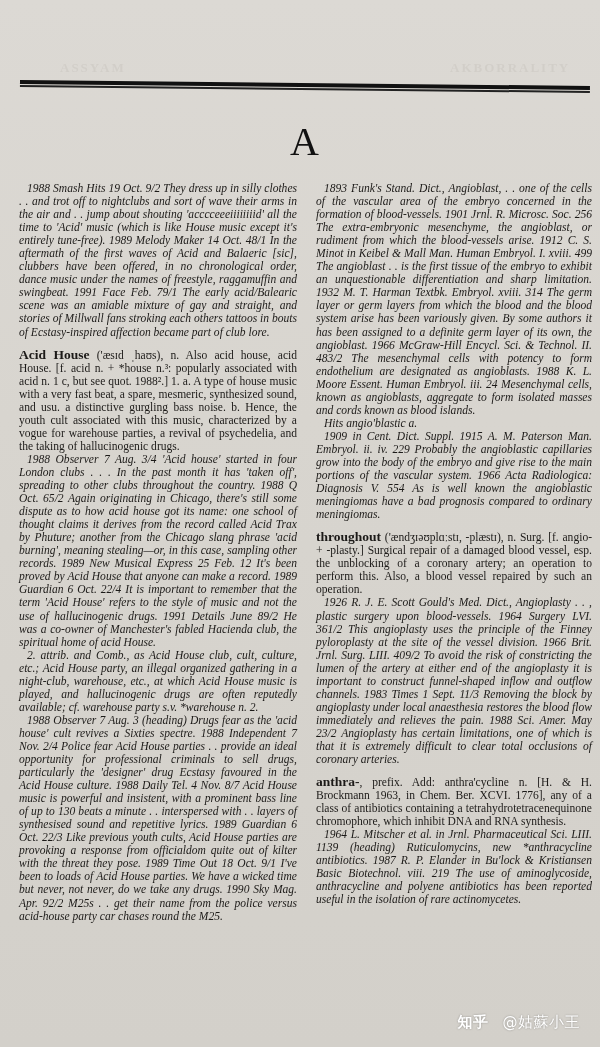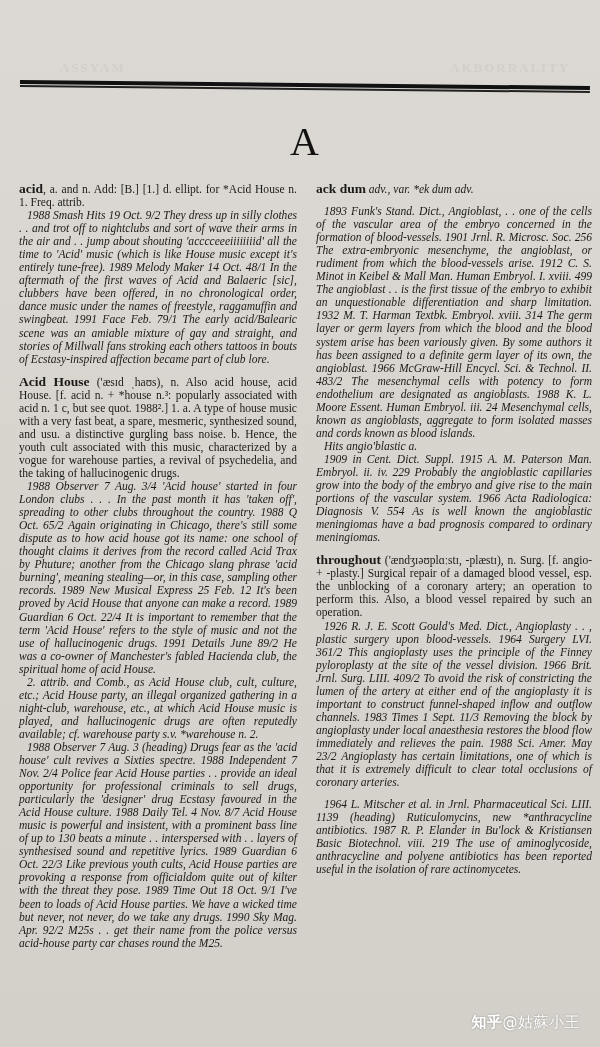--- a/index.html
+++ b/index.html
@@ -36,62 +36,59 @@
   .entry p { margin:0; }
   .q { text-indent:8px;font-style:italic; }
   .hw { font-weight:bold; font-size:13.5px; }
   .i { font-style:italic; }
   .watermark {
     position:absolute; right:20px; top:1013px;
     font-family:"DejaVu Sans", sans-serif; font-size:15px; color:#fff;
     text-shadow:0 0 2px rgba(0,0,0,.35);
     letter-spacing:0.5px;
   }
-  .watermark .logo { font-weight:bold; margin-right:0; }
+  .watermark .logo { font-weight:bold; margin-right:14px; }
 </style>
 </head>
 <body>
 
 <div class="ghost" style="left:60px;opacity:.5">ASSYAM</div>
 <div class="ghost" style="left:450px;opacity:.5">AKBORRALITY</div>
 
 <div class="rule">
   <div class="thick"></div>
     <div class="gap"></div>
     <div class="thin"></div>
 </div>
 
 <div class="letter">A</div>
 
 <div class="col left">
   <div class="entry">
-    <p><span class="hw">acid</span><span>, a. and n. Add: [B.] [1.] d. ellipt. for *Acid House n. 1. Freq. attrib.</span></p>
     <p class="q">1988 Smash Hits 19 Oct. 9/2 They dress up in silly clothes . . and trot off to nightclubs and sort of wave their arms in the air and . . jump about shouting 'acccceeeiiiiiiiid' all the time to 'Acid' music (which is like House music except it's entirely tune-free). 1989 Melody Maker 14 Oct. 48/1 In the aftermath of the first waves of Acid and Balaeric [sic], clubbers have been offered, in no chronological order, dance music under the names of freestyle, raggamuffin and swingbeat. 1991 Face Feb. 79/1 The early acid/Balearic scene was an amiable mixture of gay and straight, and stories of Millwall fans stroking each others tattoos in bouts of Ecstasy-inspired affection became part of club lore.</p>
   </div>
   <div class="entry">
     <p><span class="hw">Acid House</span><span> ('æsɪd ˌhaʊs), n. Also acid house, acid House. [f. acid n. + *house n.³: popularly associated with acid n. 1 c, but see quot. 1988².] 1. a. A type of house music with a very fast beat, a spare, mesmeric, synthesized sound, and usu. a distinctive gurgling bass noise. b. Hence, the youth cult associated with this music, characterized by a vogue for warehouse parties, a revival of psychedelia, and the taking of hallucinogenic drugs.</span></p>
     <p class="q">1988 Observer 7 Aug. 3/4 'Acid house' started in four London clubs . . . In the past month it has 'taken off', spreading to other clubs throughout the country. 1988 Q Oct. 65/2 Again originating in Chicago, there's still some dispute as to how acid house got its name: one school of thought claims it derives from the record called Acid Trax by Phuture; another from the Chicago slang phrase 'acid burning', meaning stealing—or, in this case, sampling other records. 1989 New Musical Express 25 Feb. 12 It's been proved by Acid House that anyone can make a record. 1989 Guardian 6 Oct. 22/4 It is important to remember that the term 'Acid House' refers to the style of music and not the use of hallucinogenic drugs. 1991 Details June 89/2 He was a co-owner of Manchester's fabled Hacienda club, the spiritual home of acid House.</p>
     <p class="q">2. attrib. and Comb., as Acid House club, cult, culture, etc.; Acid House party, an illegal organized gathering in a night-club, warehouse, etc., at which Acid House music is played, and hallucinogenic drugs are often reputedly available; cf. warehouse party s.v. *warehouse n. 2.</p>
     <p class="q">1988 Observer 7 Aug. 3 (heading) Drugs fear as the 'acid house' cult revives a Sixties spectre. 1988 Independent 7 Nov. 2/4 Police fear Acid House parties . . provide an ideal opportunity for professional criminals to sell drugs, particularly the 'designer' drug Ecstasy favoured in the Acid House culture. 1988 Daily Tel. 4 Nov. 8/7 Acid House music is powerful and insistent, with a prominent bass line of up to 130 beats a minute . . interspersed with . . layers of synthesised sound and repetitive lyrics. 1989 Guardian 6 Oct. 22/3 Like previous youth cults, Acid House parties are provoking a response from officialdom quite out of kilter with the threat they pose. 1989 Time Out 18 Oct. 9/1 I've been to loads of Acid House parties. We have a wicked time but never, not never, do we take any drugs. 1990 Sky Mag. Apr. 92/2 M25s . . get their name from the police versus acid-house party car chases round the M25.</p>
   </div>
 </div>
 
 <div class="col right">
   <div class="entry">
-    <p><span class="hw">ack dum</span><span class="i"> adv., var. *ek dum adv.</span></p>
-  </div>
-  <div class="entry">
     <p class="q">1893 Funk's Stand. Dict., Angioblast, . . one of the cells of the vascular area of the embryo concerned in the formation of blood-vessels. 1901 Jrnl. R. Microsc. Soc. 256 The extra-embryonic mesenchyme, the angioblast, or rudiment from which the blood-vessels arise. 1912 C. S. Minot in Keibel &amp; Mall Man. Human Embryol. I. xviii. 499 The angioblast . . is the first tissue of the embryo to exhibit an unquestionable differentiation and sharp limitation. 1932 M. T. Harman Textbk. Embryol. xviii. 314 The germ layer or germ layers from which the blood and the blood system arise has been variously given. By some authors it has been assigned to a definite germ layer of its own, the angioblast. 1966 McGraw-Hill Encycl. Sci. &amp; Technol. II. 483/2 The mesenchymal cells with potency to form endothelium are designated as angioblasts. 1988 K. L. Moore Essent. Human Embryol. iii. 24 Mesenchymal cells, known as angioblasts, aggregate to form isolated masses and cords known as blood islands.</p>
     <p class="q">Hits angio'blastic a.</p>
     <p class="q">1909 in Cent. Dict. Suppl. 1915 A. M. Paterson Man. Embryol. ii. iv. 229 Probably the angioblastic capillaries grow into the body of the embryo and give rise to the main portions of the vascular system. 1966 Acta Radiologica: Diagnosis V. 554 As is well known the angioblastic meningiomas have a bad prognosis compared to ordinary meningiomas.</p>
   </div>
   <div class="entry">
     <p><span class="hw">throughout</span><span> ('ændʒɪəʊplɑːstɪ, -plæstɪ), n. Surg. [f. angio- + -plasty.] Surgical repair of a damaged blood vessel, esp. the unblocking of a coronary artery; an operation to perform this. Also, a blood vessel repaired by such an operation.</span></p>
     <p class="q">1926 R. J. E. Scott Gould's Med. Dict., Angioplasty . . , plastic surgery upon blood-vessels. 1964 Surgery LVI. 361/2 This angioplasty uses the principle of the Finney pyloroplasty at the site of the vessel division. 1966 Brit. Jrnl. Surg. LIII. 409/2 To avoid the risk of constricting the lumen of the artery at either end of the angioplasty it is important to construct funnel-shaped inflow and outflow channels. 1983 Times 1 Sept. 11/3 Removing the block by angioplasty under local anaesthesia restores the blood flow immediately and relieves the pain. 1988 Sci. Amer. May 23/2 Angioplasty has certain limitations, one of which is that it is extremely difficult to clear total occlusions of coronary arteries.</p>
   </div>
   <div class="entry">
+    <p><span class="hw">anthra-</span><span>, prefix. Add: anthra'cycline n. [H. &amp; H. Brockmann 1963, in Chem. Ber. XCVI. 1776], any of a class of antibiotics containing a tetrahydrotetracenequinone chromophore, which inhibit DNA and RNA synthesis.</span></p>
     <p class="q">1964 L. Mitscher et al. in Jrnl. Pharmaceutical Sci. LIII. 1139 (heading) Ruticulomycins, new *anthracycline antibiotics. 1987 R. P. Elander in Bu'lock &amp; Kristiansen Basic Biotechnol. viii. 219 The use of aminoglycoside, anthracycline and polyene antibiotics has been reported useful in the isolation of rare actinomycetes.</p>
   </div>
 </div>
 
 <div class="watermark">
   <span class="logo">知乎</span><span>@姑蘇小王</span>
 </div>
 
 </body></html>

